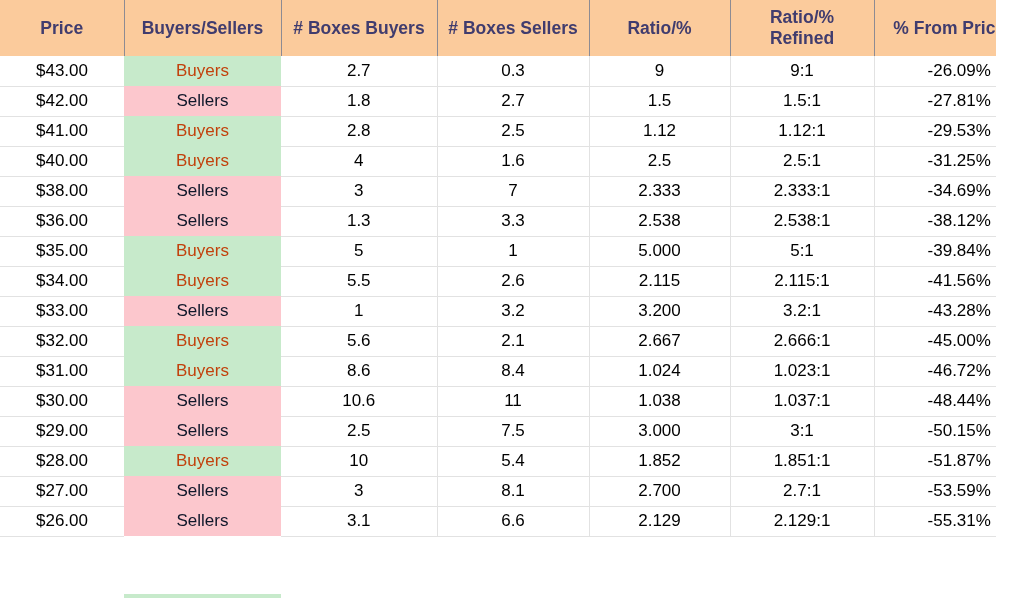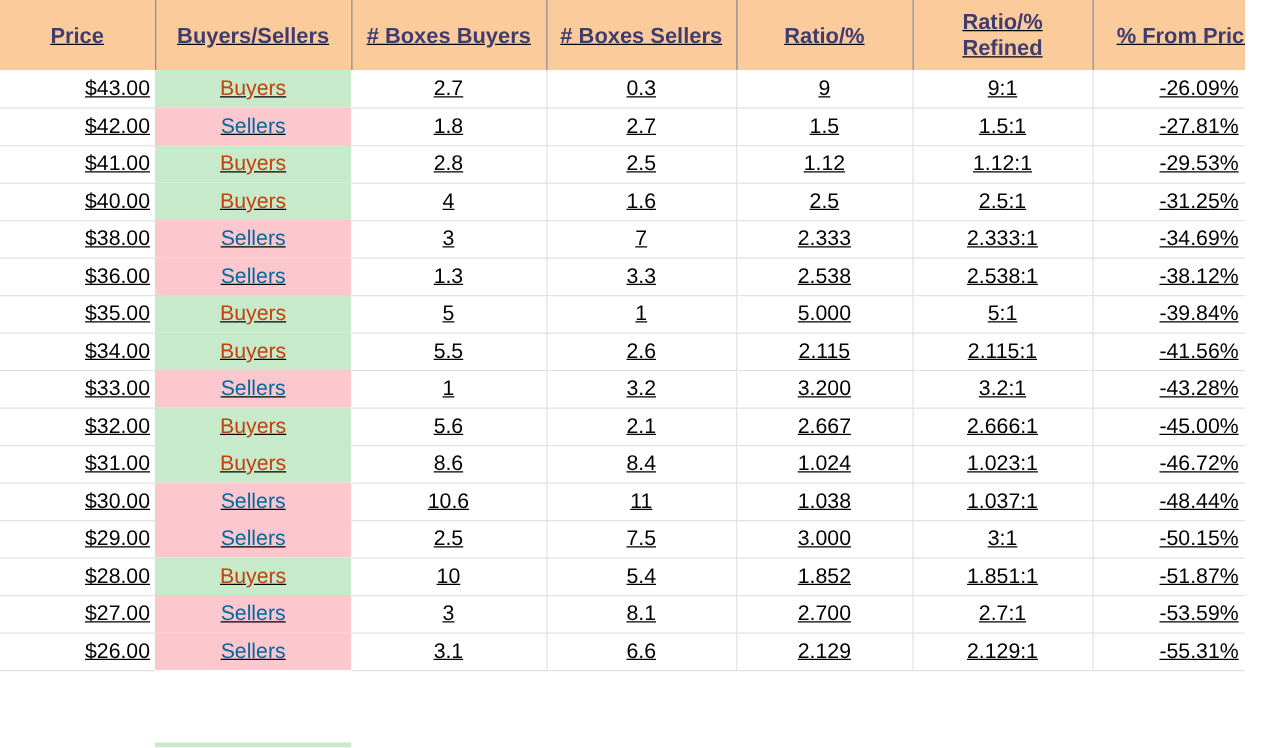--- a/index.html
+++ b/index.html
@@ -11,21 +11,20 @@
     width: 1024px;
     height: 598px;
     overflow: hidden;
     font-family: "Liberation Sans", sans-serif;
   }
   #sheet {
     width: 996px;
     height: 598px;
     position: relative;
     overflow: hidden;
-    text-decoration: underline;
   }
   table.grid {
     width: 1024px;
     border-collapse: collapse;
     table-layout: fixed;
   }
   table.grid col.c-price      { width: 124px; }
   table.grid col.c-bs         { width: 157px; }
   table.grid col.c-bb         { width: 156px; }
   table.grid col.c-bsel       { width: 152px; }
@@ -57,34 +56,34 @@
     border-right: 1px solid #e2e2e2;
     padding: 0 4px;
     vertical-align: middle;
     box-sizing: border-box;
     background: #ffffff;
     white-space: nowrap;
   }
   tbody td:last-child { border-right: none; padding-left: 24px; }
   tbody tr:first-child td { border-top: none; }
 
-  td.cell-price { border-right: none; text-align: right; }
+  td.cell-price { border-right: none; }
 
   td.tag {
     font-weight: normal;
     border-right: none;
     border-bottom: none;
   }
   td.tag.buyers {
     background: #c7eacb;
     color: #c2410c;
   }
   td.tag.sellers {
     background: #fcc7cd;
-    color: #0369a1;
+    color: #0f172a;
   }
   .sliver {
     position: absolute;
     left: 124px;
     width: 157px;
     bottom: 0;
     height: 4px;
   }
   .sliver.buyers  { background: #c7eacb; }
 </style>

